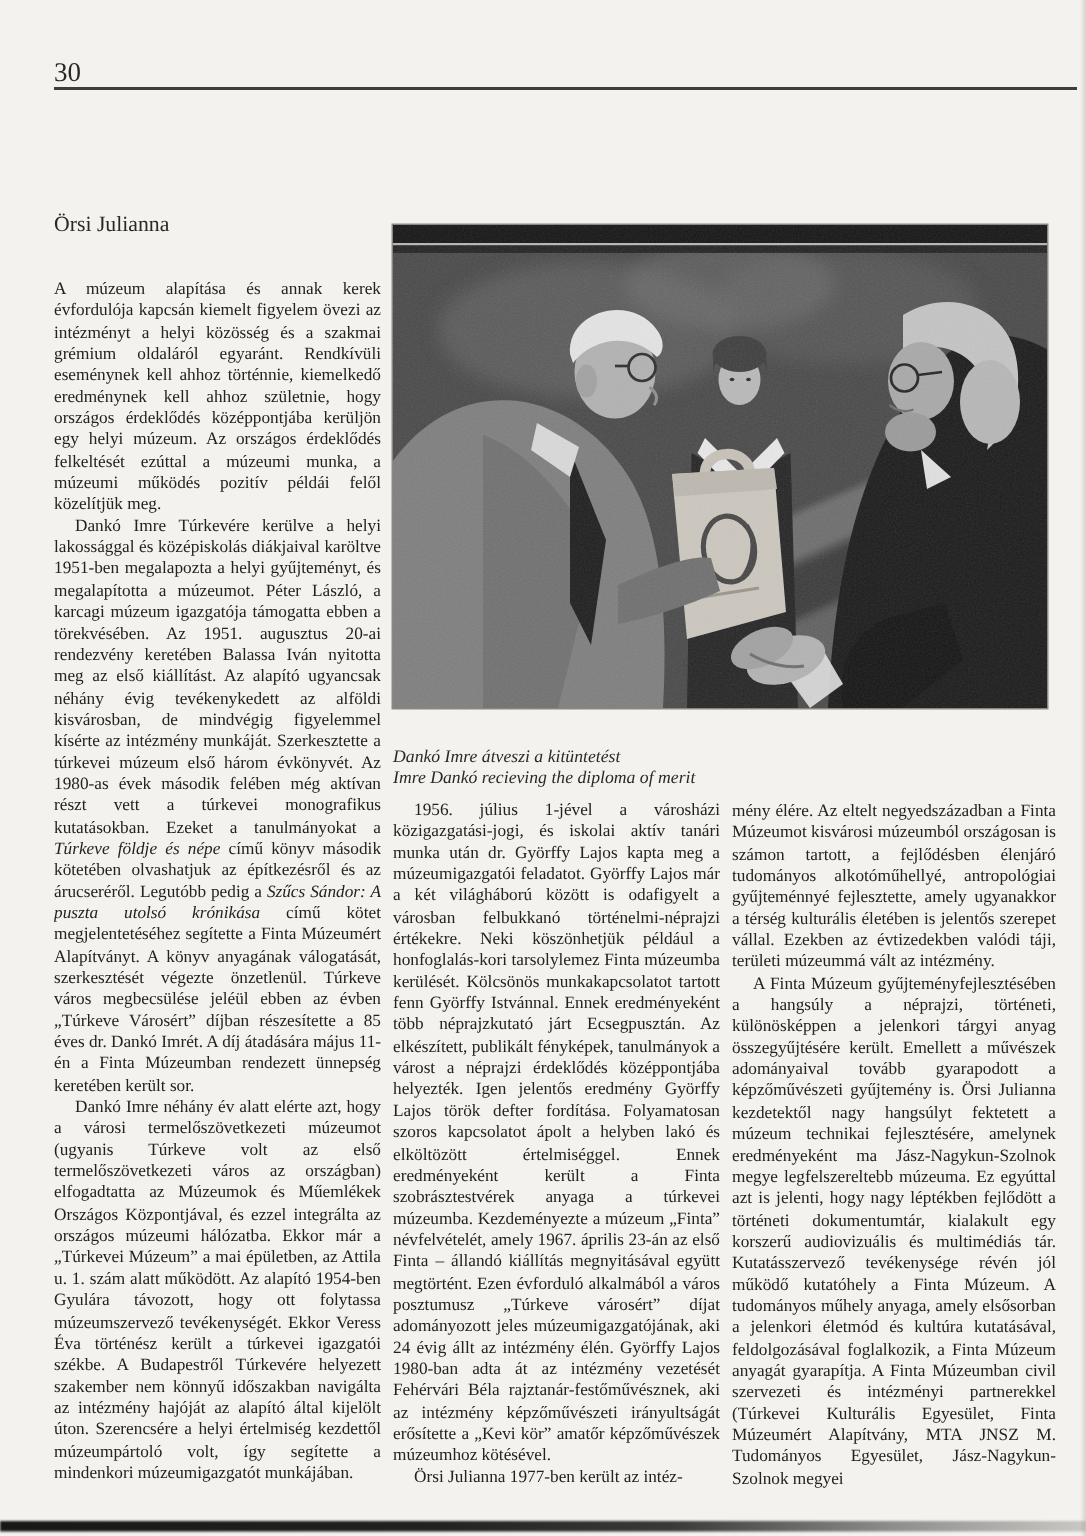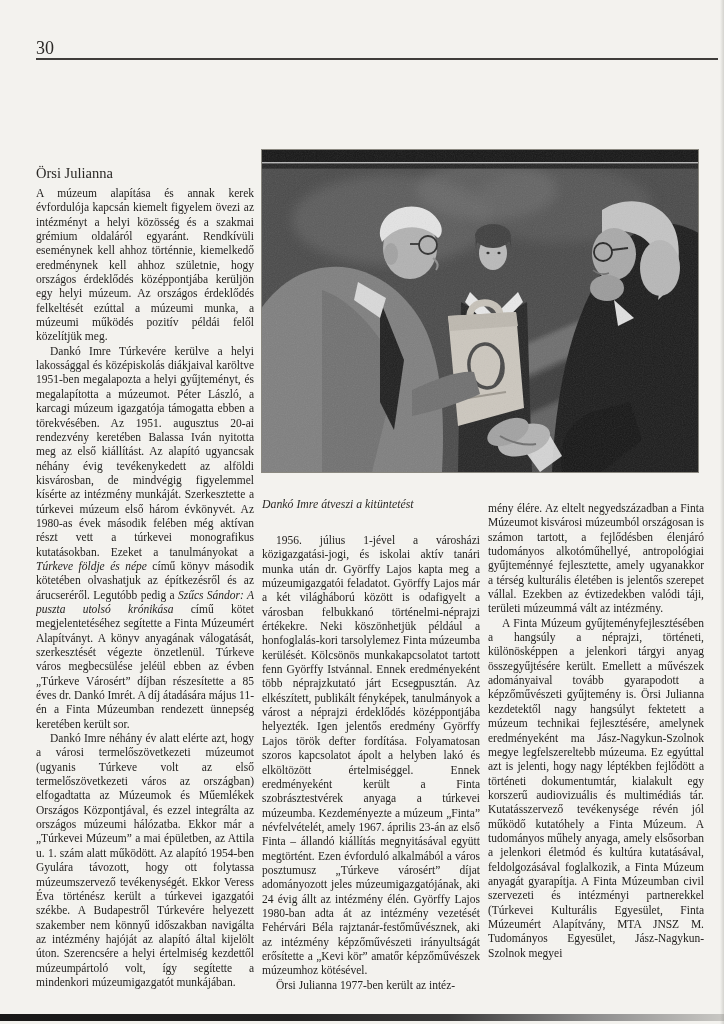--- a/index.html
+++ b/index.html
@@ -8,28 +8,28 @@
     background:linear-gradient(135deg,#f5f4f0 0%,#f2f1ed 60%,#edecе8 100%);
     background-color:#f3f2ee;
     font-family:"Liberation Serif","DejaVu Serif",serif;
     color:#211f1c;
   }
   .page{position:absolute;inset:0;}
   .page-number{position:absolute;left:36px;top:38px;font-size:18px;color:#2a2825;}
   .top-rule{position:absolute;left:36px;top:58px;width:682px;height:2px;background:#3f3d3a;}
   .title{position:absolute;left:36px;top:78px;width:680px;margin:0;
     font-size:20.5px;font-weight:bold;letter-spacing:-0.1px;color:#181613;}
-  .author{position:absolute;left:36px;top:142px;font-size:14.5px;color:#2a2825;margin-top:23px;}
+  .author{position:absolute;left:36px;top:142px;font-size:14.5px;color:#2a2825;}
   .col{position:absolute;font-size:11.5px;line-height:14.35px;text-align:justify;
     overflow:hidden;color:#242220;hyphens:auto;}
   .col p{margin:0;}
   .col p.indent{text-indent:14px;}
   #col-left{left:36px;top:186px;width:218px;height:812px;}
   #col-middle{left:262px;top:533px;width:218px;height:470px;}
-  #col-right{left:488px;top:501px;width:216px;height:470px;}
+  #col-right{left:488px;top:534px;width:216px;height:470px;}
   figure{margin:0;}
   .photo{position:absolute;left:262px;top:150px;width:436px;height:322px;
     background:#3c3c3c;box-shadow:0 0 0 1px #8a8880;}
   .photo svg{display:block;width:436px;height:322px;}
   .caption{position:absolute;left:262px;top:497px;width:440px;
     font-style:italic;font-size:11.8px;line-height:14.4px;color:#2b2926;}
   .caption span{display:block;}
   .scan-edge-shadow{position:absolute;left:0;bottom:3px;width:724px;height:7px;
     background:linear-gradient(to right,#181818 0%,#222 40%,#3a3a3a 62%,#8d8d8d 82%,#c9c8c4 100%);
     filter:blur(0.6px);}
@@ -131,20 +131,21 @@
         <path d="M238,286 C248,292 262,296 274,294" fill="none" stroke="#6e6e6e" stroke-width="2"></path>
         <path d="M150,240 C180,226 200,220 212,222 L218,244 C196,254 170,262 150,266 Z" fill="#707070"></path>
       </g>
 
       <rect x="0" y="0" width="436" height="322" filter="url(#grain)"></rect>
     </svg>
   </figure>
 
   <div class="caption">
     <span>Dankó Imre átveszi a kitüntetést</span>
+    <span>Imre Dankó recieving the diploma of merit</span>
   </div>
 
   <div id="col-left" class="col">
       <p class="noindent"><span>A múzeum alapítása és annak kerek évfordulója kapcsán kiemelt figyelem övezi az intézményt a helyi közösség és a szakmai grémium oldaláról egyaránt. Rendkívüli eseménynek kell ahhoz történnie, kiemelkedő eredménynek kell ahhoz születnie, hogy országos érdeklődés középpontjába kerüljön egy helyi múzeum. Az országos érdeklődés felkeltését ezúttal a múzeumi munka, a múzeumi működés pozitív példái felől közelítjük meg.</span></p>
       <p class="indent"><span>Dankó Imre Túrkevére kerülve a helyi lakossággal és középiskolás diákjaival karöltve 1951-ben megalapozta a helyi gyűjteményt, és megalapította a múzeumot. Péter László, a karcagi múzeum igazgatója támogatta ebben a törekvésében. Az 1951. augusztus 20-ai rendezvény keretében Balassa Iván nyitotta meg az első kiállítást. Az alapító ugyancsak néhány évig tevékenykedett az alföldi kisvárosban, de mindvégig figyelemmel kísérte az intézmény munkáját. Szerkesztette a túrkevei múzeum első három évkönyvét. Az 1980-as évek második felében még aktívan részt vett a túrkevei monografikus kutatásokban. Ezeket a tanulmányokat a </span><i>Túrkeve földje és népe</i><span> című könyv második kötetében olvashatjuk az építkezésről és az árucseréről. Legutóbb pedig a </span><i>Szűcs Sándor: A puszta utolsó krónikása</i><span> című kötet megjelentetéséhez segítette a Finta Múzeumért Alapítványt. A könyv anyagának válogatását, szerkesztését végezte önzetlenül. Túrkeve város megbecsülése jeléül ebben az évben „Túrkeve Városért” díjban részesítette a 85 éves dr. Dankó Imrét. A díj átadására május 11-én a Finta Múzeumban rendezett ünnepség keretében került sor.</span></p>
       <p class="indent"><span>Dankó Imre néhány év alatt elérte azt, hogy a városi termelőszövetkezeti múzeumot (ugyanis Túrkeve volt az első termelőszövetkezeti város az országban) elfogadtatta az Múzeumok és Műemlékek Országos Központjával, és ezzel integrálta az országos múzeumi hálózatba. Ekkor már a „Túrkevei Múzeum” a mai épületben, az Attila u. 1. szám alatt működött. Az alapító 1954-ben Gyulára távozott, hogy ott folytassa múzeumszervező tevékenységét. Ekkor Veress Éva történész került a túrkevei igazgatói székbe. A Budapestről Túrkevére helyezett szakember nem könnyű időszakban navigálta az intézmény hajóját az alapító által kijelölt úton. Szerencsére a helyi értelmiség kezdettől múzeumpártoló volt, így segítette a mindenkori múzeumigazgatót munkájában.</span></p>
     </div>
   <div id="col-middle" class="col">
       <p class="indent"><span>1956. július 1-jével a városházi közigazgatási-jogi, és iskolai aktív tanári munka után dr. Györffy Lajos kapta meg a múzeumigazgatói feladatot. Györffy Lajos már a két világháború között is odafigyelt a városban felbukkanó történelmi-néprajzi értékekre. Neki köszönhetjük például a honfoglalás-kori tarsolylemez Finta múzeumba kerülését. Kölcsönös munkakapcsolatot tartott fenn Györffy Istvánnal. Ennek eredményeként több néprajzkutató járt Ecsegpusztán. Az elkészített, publikált fényképek, tanulmányok a várost a néprajzi érdeklődés középpontjába helyezték. Igen jelentős eredmény Györffy Lajos török defter fordítása. Folyamatosan szoros kapcsolatot ápolt a helyben lakó és elköltözött értelmiséggel. Ennek eredményeként került a Finta szobrásztestvérek anyaga a túrkevei múzeumba. Kezdeményezte a múzeum „Finta” névfelvételét, amely 1967. április 23-án az első Finta – állandó kiállítás megnyitásával együtt megtörtént. Ezen évforduló alkalmából a város posztumusz „Túrkeve városért” díjat adományozott jeles múzeumigazgatójának, aki 24 évig állt az intézmény élén. Györffy Lajos 1980-ban adta át az intézmény vezetését Fehérvári Béla rajztanár-festőművésznek, aki az intézmény képzőművészeti irányultságát erősítette a „Kevi kör” amatőr képzőművészek múzeumhoz kötésével.</span></p>
       <p class="indent"><span>Örsi Julianna 1977-ben került az intéz-</span></p>

